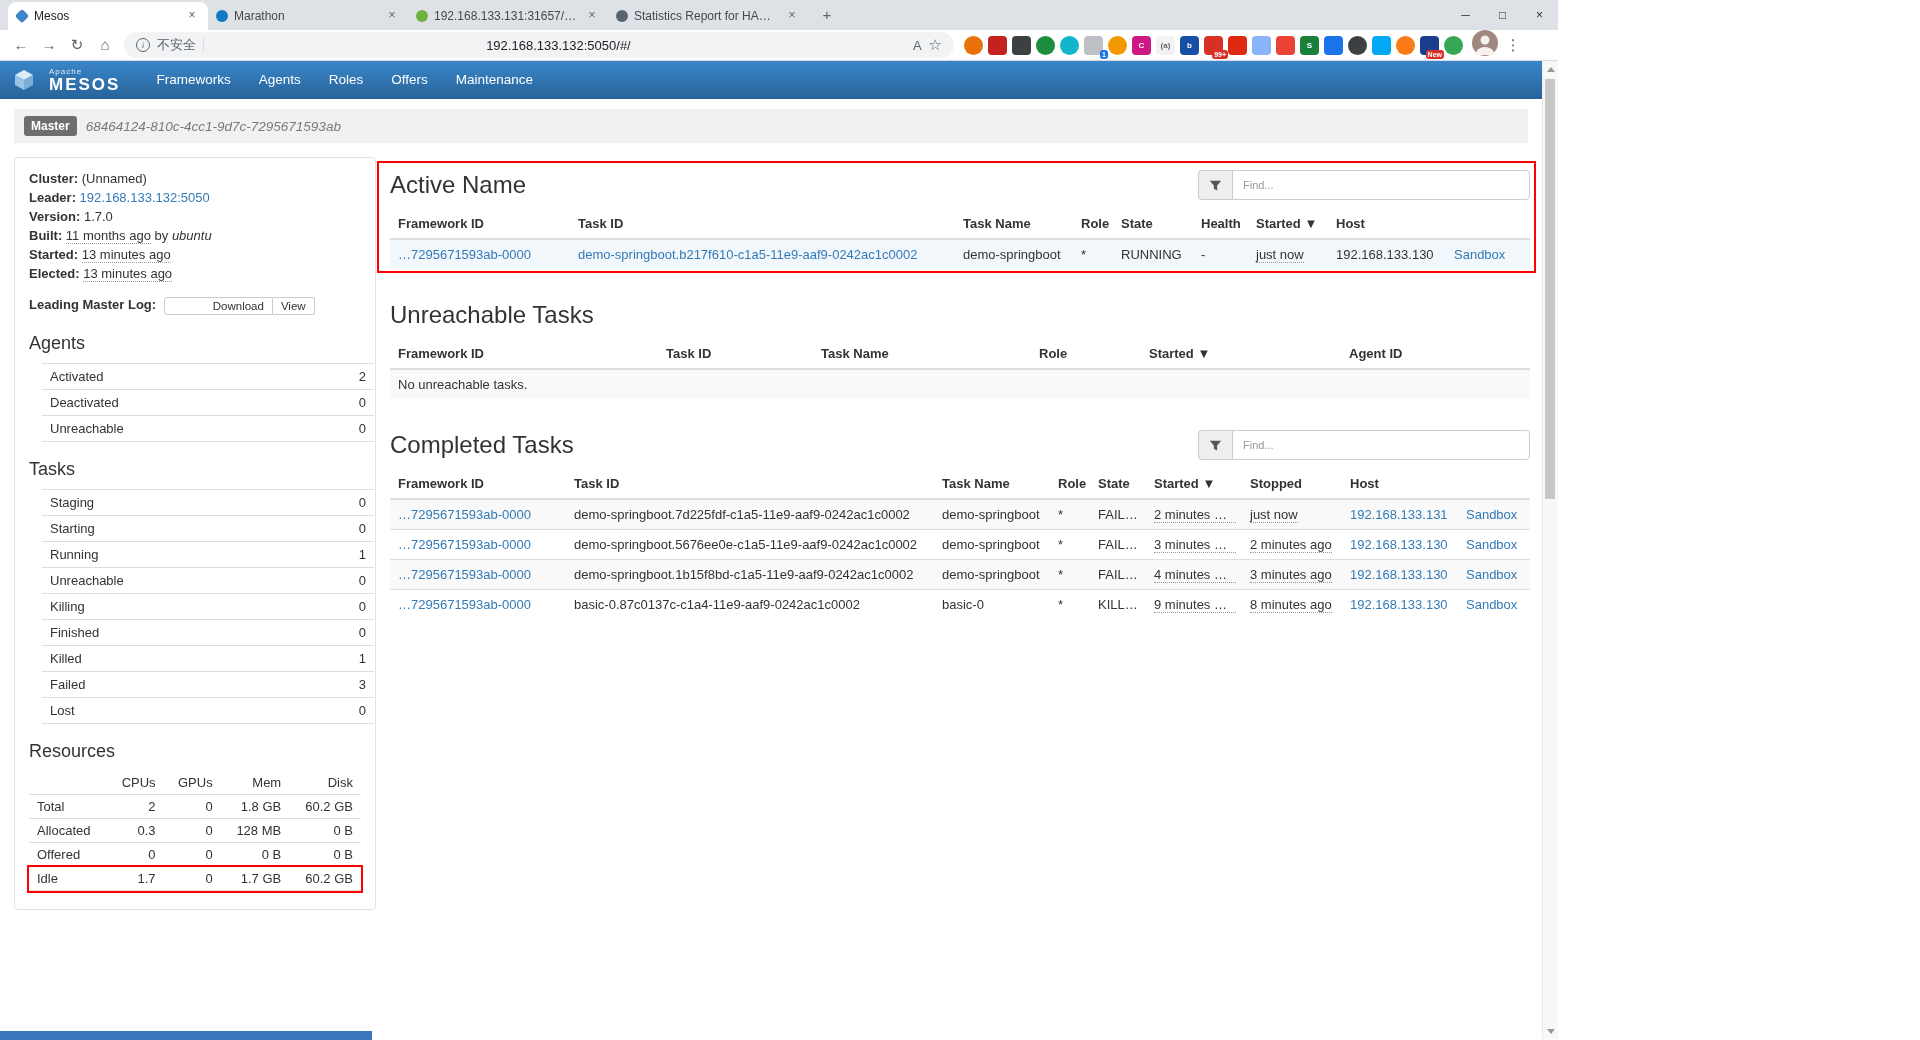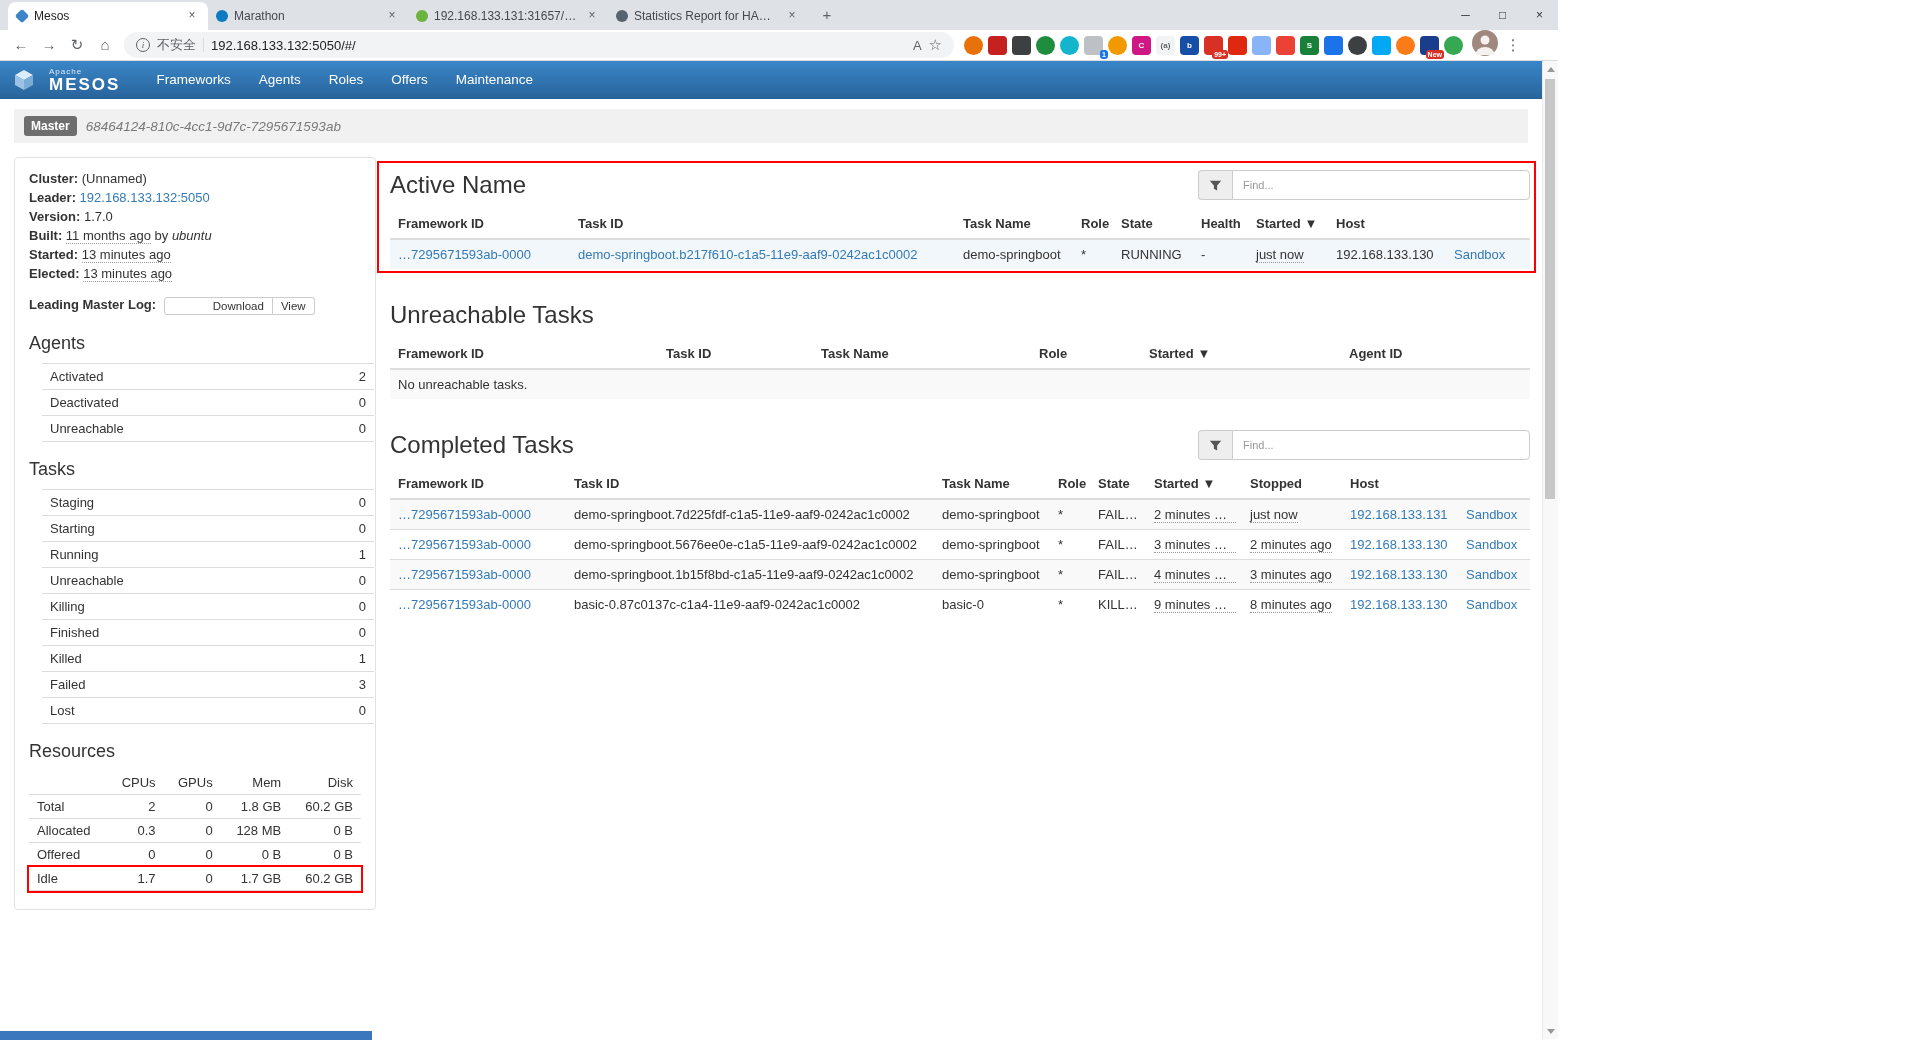--- a/index.html
+++ b/index.html
@@ -26,21 +26,21 @@
 
   
   .toolbar { height:31px; background:#fff; border-bottom:1px solid #dcdcdc; display:flex; align-items:center; padding:0 8px; }
   .tool-btn { width:26px; height:26px; border-radius:50%; text-align:center; line-height:25px; font-size:15px; color:#5f6368; flex:none; margin-right:2px; }
   .addressbar { width:830px; height:26px; background:#f1f3f4; border-radius:13px; display:flex; align-items:center;
                 padding:0 12px; gap:7px; font-size:13px; flex:none; margin-left:4px; }
   .info-icon { width:14px; height:14px; border:1px solid #5f6368; border-radius:50%; color:#5f6368;
                font-size:9px; font-style:italic; line-height:12px; text-align:center; flex:none; font-family:"Liberation Serif", serif; }
   .sec-text { color:#5f6368; flex:none; }
   .ab-div { width:1px; height:14px; background:#dadce0; flex:none; }
-  .url-text { color:#202124; flex:1; white-space:nowrap; overflow:hidden; }
+  .url-text { color:#202124; flex:1; white-space:nowrap; overflow:hidden;text-align:center; }
   .ab-icon { color:#5f6368; font-size:13px; flex:none; }
   .ab-icon.star { font-size:15px; }
   .extensions-area { display:flex; align-items:center; gap:5px; margin-left:10px; }
   .ext { width:19px; height:19px; border-radius:4px; position:relative; font-size:8px; color:#fff;
          display:flex; align-items:center; justify-content:center; font-weight:bold; flex:none; }
   .ext.round { border-radius:50%; }
   .ext-badge { position:absolute; bottom:-4px; right:-5px; color:#fff; font-size:7px; font-style:normal;
                padding:1px 2px; border-radius:3px; line-height:7px; font-weight:bold; }
   .avatar { margin-left:9px; flex:none; }
   .menu-dots { width:22px; text-align:center; font-size:15px; color:#5f6368; flex:none; margin-left:4px; }

